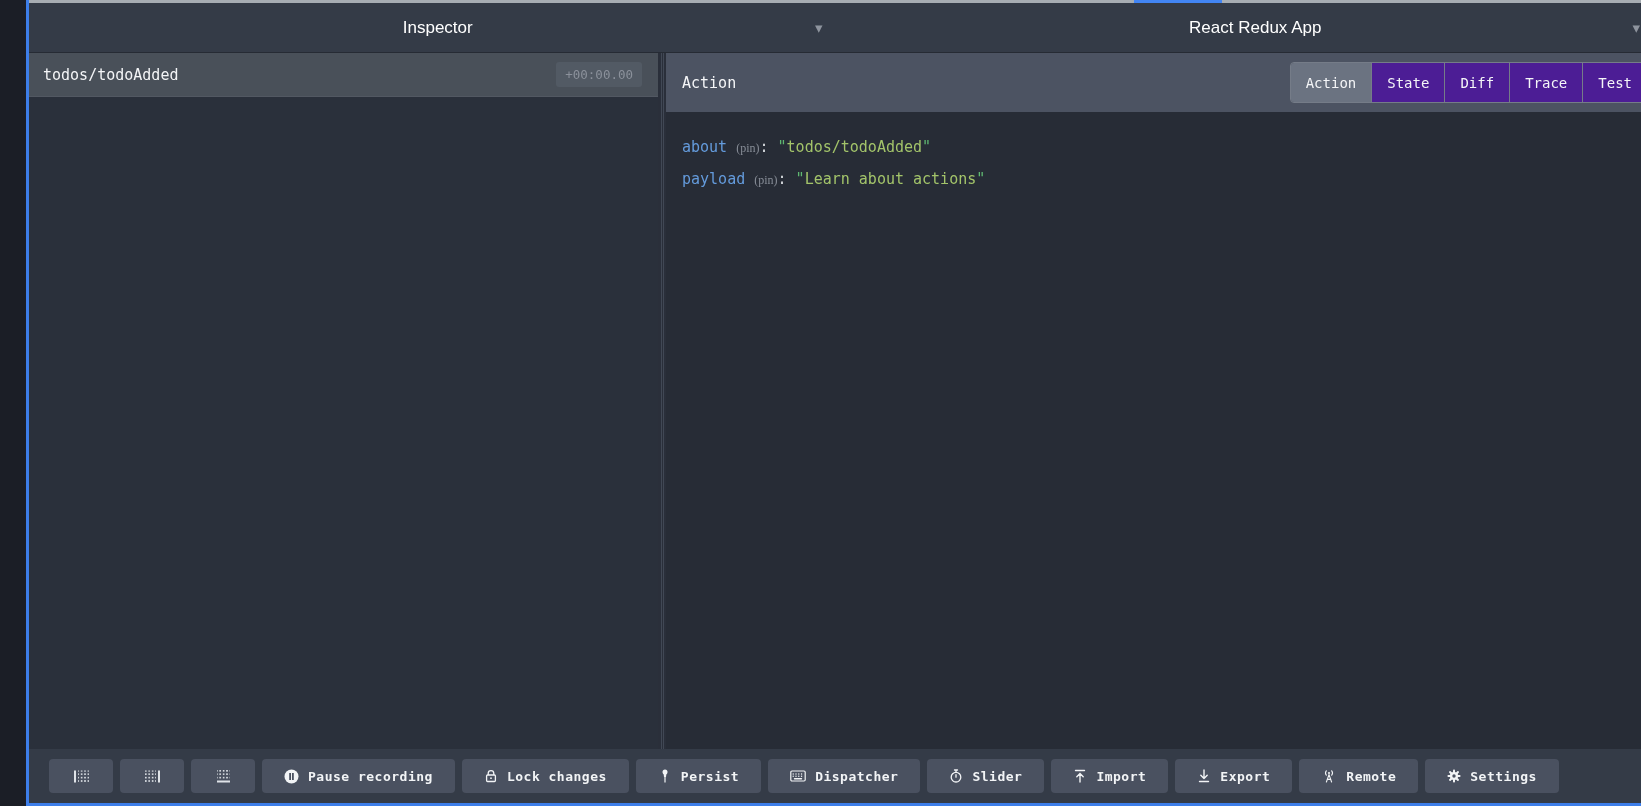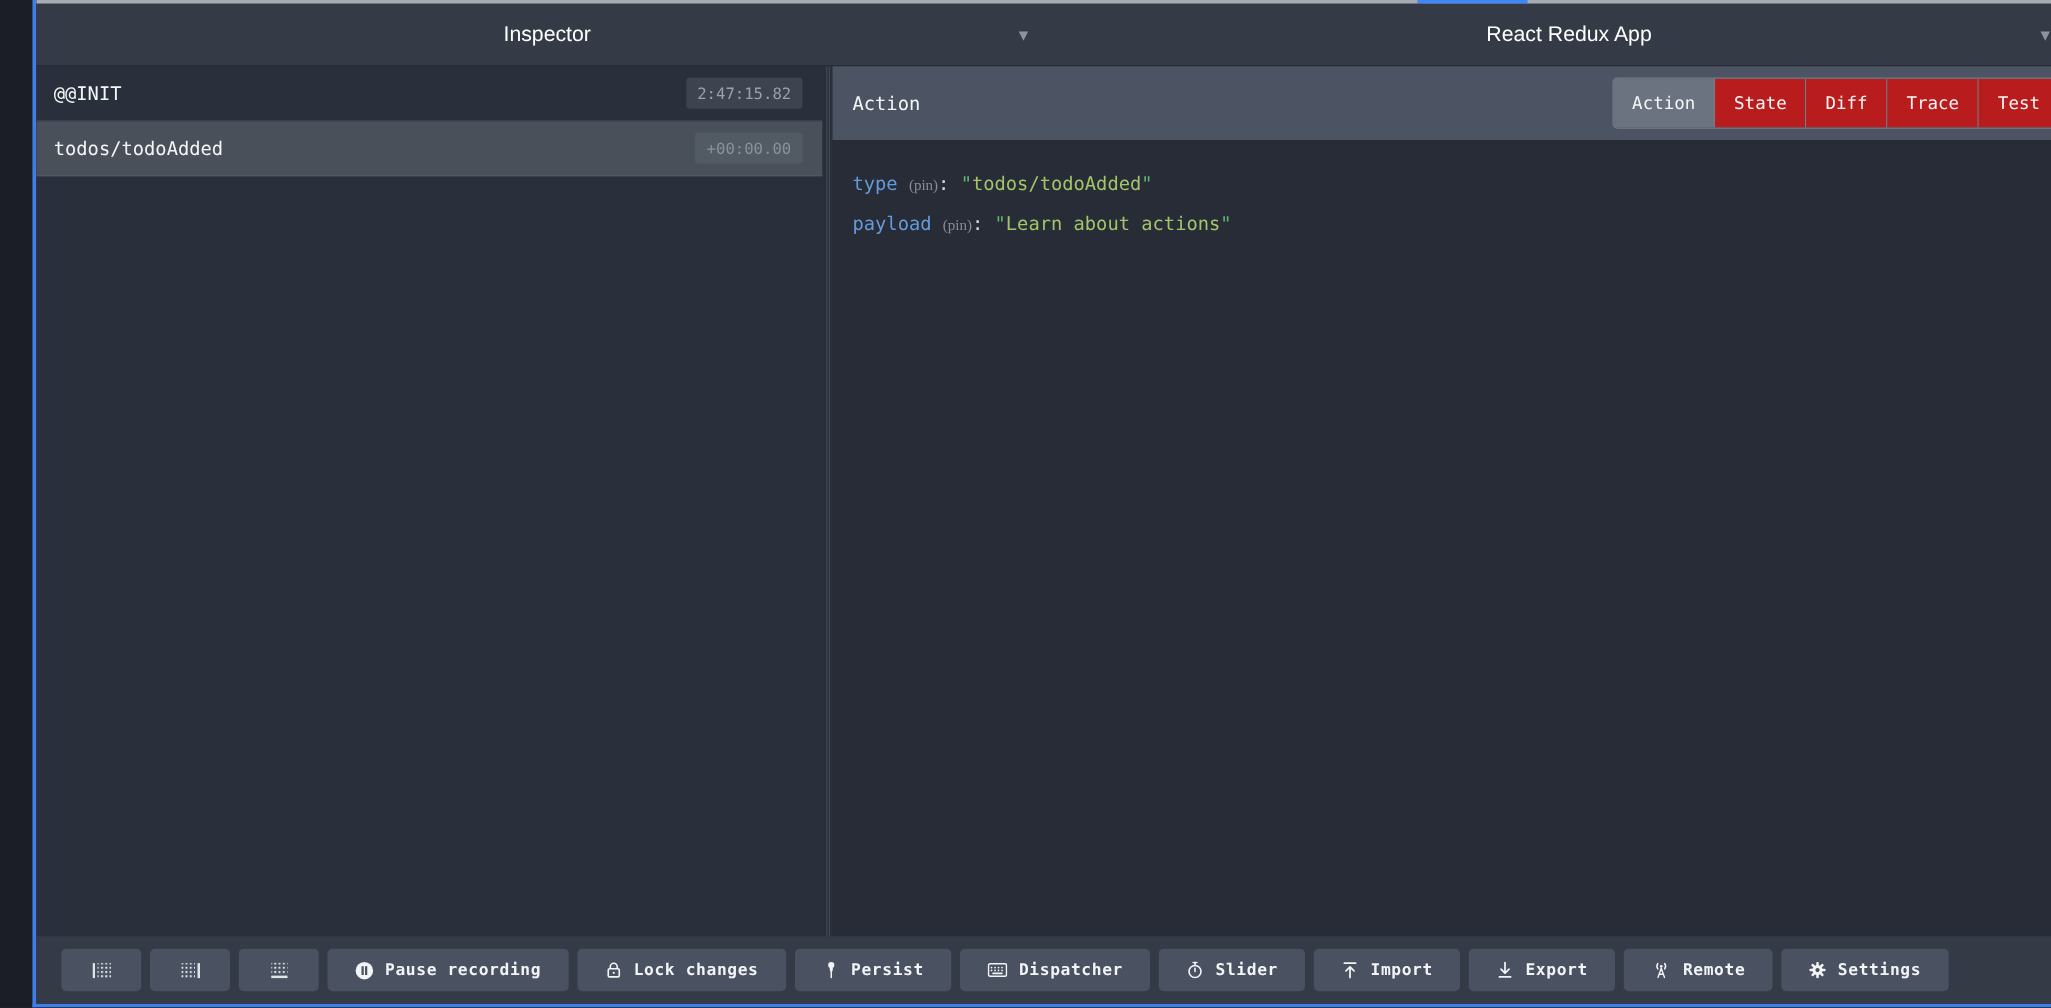--- a/index.html
+++ b/index.html
@@ -36,21 +36,21 @@
 
   
   .divider { width:8px; background:#2a2f3a; display:flex; justify-content:center; cursor:col-resize; }
   .divider .grip { width:3px; height:100%; border-left:1px solid #414855; border-right:1px solid #414855; }
 
   
   .right-panel { flex:1; background:#272c36; display:flex; flex-direction:column; }
   .action-header { height:59px; background:#4c5362; display:flex; align-items:center; justify-content:space-between; padding:0 16px; }
   .action-header-title { color:#f5f6f8; font-size:15px; }
   .tab-group { display:flex; border:1px solid #757c88; border-radius:4px; overflow:hidden; height:41px; }
-  .tab { display:flex; align-items:center; padding:0 15px; color:#f5f6f8; font-size:14px; background:#b91c1c; border-right:1px solid #757c88; cursor:pointer; }
+  .tab { display:flex; align-items:center; padding:0 15px; color:#f5f6f8; font-size:14px; background:#4c1d95; border-right:1px solid #757c88; cursor:pointer; }
   .tab:last-child { border-right:none; }
   .tab.selected { background:#6b7381; }
 
   .subtab-band { height:55px; background:#454c58; display:flex; }
   .subtab { display:flex; align-items:center; justify-content:center; color:#f2f3f5; font-family:"Liberation Sans","DejaVu Sans",sans-serif; font-size:16.5px; padding:0 27px; cursor:pointer; }
   .subtab.selected { background:#272c36; }
 
   .tree-content { flex:1; padding:20px 16px 0 16px; }
   .tree-row { font-size:15px; line-height:31px; white-space:pre; }
   .tree-key { color:#649bdc; cursor:pointer; }
@@ -80,24 +80,20 @@
     </div>
     <div class="header-half">
       <span class="header-title">React Redux App</span>
       <span class="header-arrow">▾</span>
     </div>
   </div>
 
   <div class="main">
 
     <div class="left-panel">
-      <div class="action-row">
-        <span>@@INIT</span>
-        <span class="time-badge">2:47:15.82</span>
-      </div>
       <div class="action-row selected">
         <span>todos/todoAdded</span>
         <span class="time-badge">+00:00.00</span>
       </div>
     </div>
 
     <div class="divider">
       <div class="grip"></div>
     </div>
 
@@ -108,21 +104,21 @@
           <div class="tab selected">Action</div>
           <div class="tab">State</div>
           <div class="tab">Diff</div>
           <div class="tab">Trace</div>
           <div class="tab">Test</div>
         </div>
       </div>
 
 
       <div class="tree-content">
-        <div class="tree-row"><span class="tree-key">type</span> <span class="tree-pin">(pin)</span><span class="tree-colon">:</span><span class="tree-quote">"</span><span class="tree-value">todos/todoAdded</span><span class="tree-quote">"</span></div>
+        <div class="tree-row"><span class="tree-key">about</span> <span class="tree-pin">(pin)</span><span class="tree-colon">:</span><span class="tree-quote">"</span><span class="tree-value">todos/todoAdded</span><span class="tree-quote">"</span></div>
         <div class="tree-row"><span class="tree-key">payload</span> <span class="tree-pin">(pin)</span><span class="tree-colon">:</span><span class="tree-quote">"</span><span class="tree-value">Learn about actions</span><span class="tree-quote">"</span></div>
       </div>
     </div>
   </div>
 
   <div class="toolbar">
     <button class="tb-btn icon-only">
       <span>
           <svg width="15" height="13" viewBox="0 0 15 13">
             <defs>

